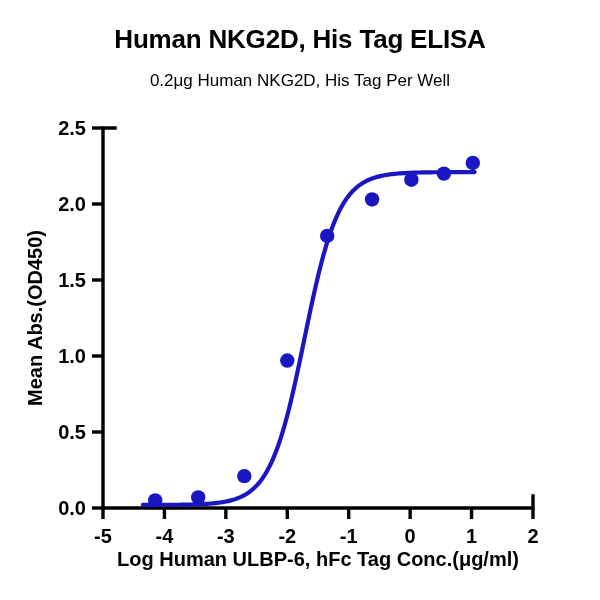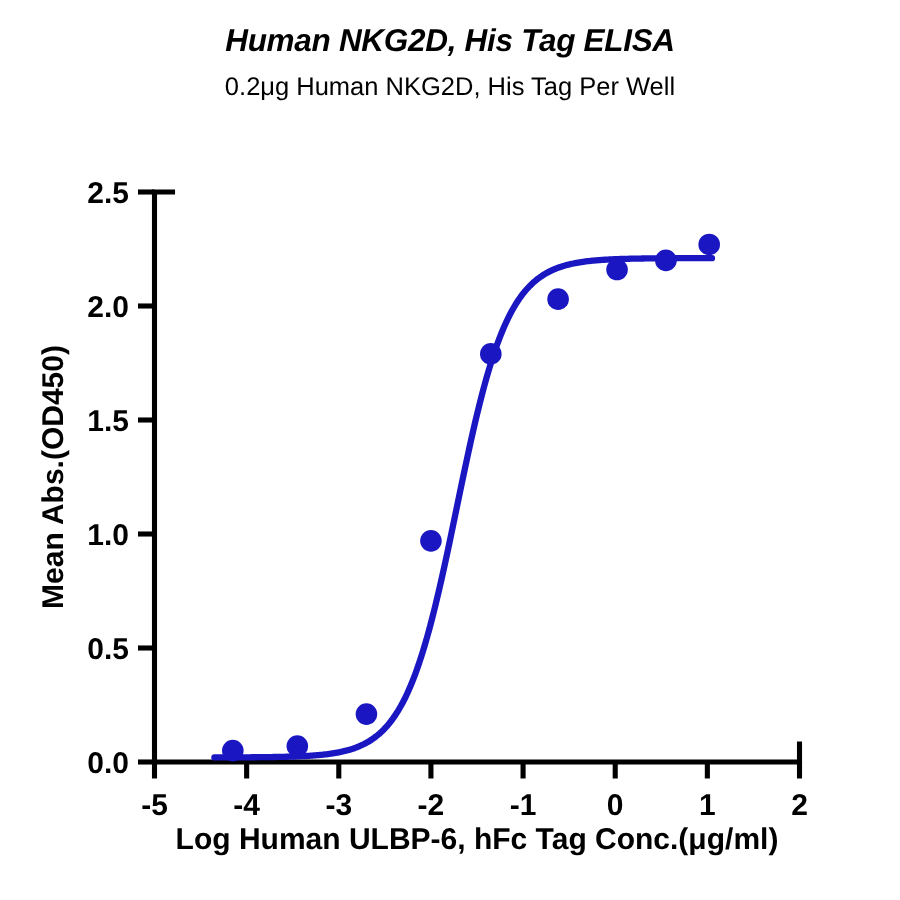--- a/index.html
+++ b/index.html
@@ -22,30 +22,29 @@
   }
   .title-block {
     position: absolute;
     top: 0;
     left: 0;
     width: 600px;
     text-align: center;
   }
   .chart-title {
     margin: 0;
-    padding-top: 15px;
-    font-size: 21px;
+    padding-top: 26px;
+    font-size: 26px;
     font-weight: bold;
     letter-spacing: -0.2px;
     line-height: 26px;
     color: #000000;
-    font-style: italic;
   }
   .chart-subtitle {
-    margin: 3px;
+    margin: 15px;
     padding-top: 3px;
     font-size: 17px;
     font-weight: normal;
     line-height: 22px;
     color: #000000;
   }
   #plot-svg {
     position: absolute;
     top: 0;
     left: 0;

